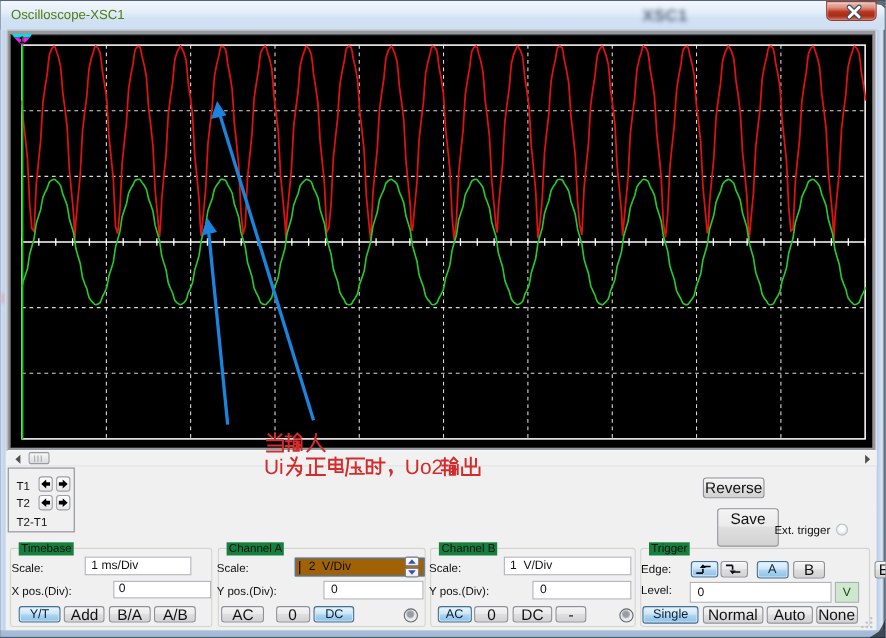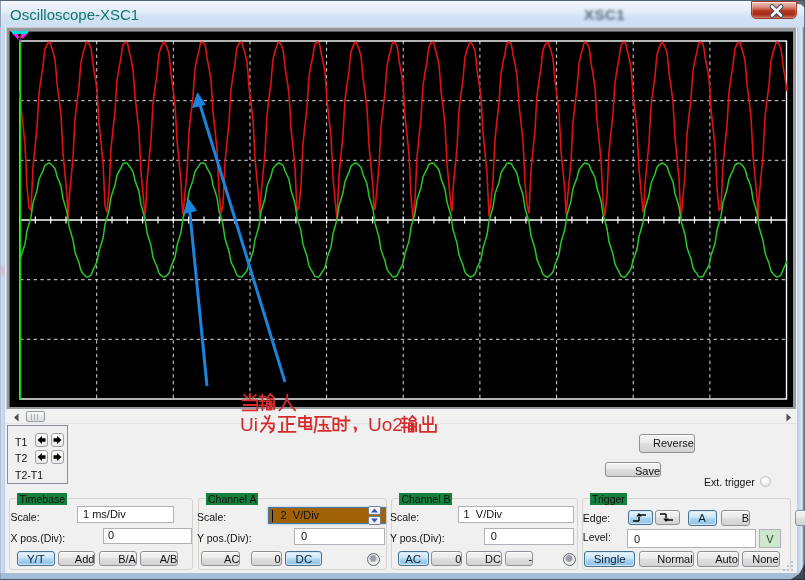--- a/index.html
+++ b/index.html
@@ -1,37 +1,37 @@
 <!DOCTYPE html>
 <html><head><meta charset="utf-8"><style>
 *{margin:0;padding:0;box-sizing:border-box}
 html,body{width:805px;height:580px;overflow:hidden}
 body{font-family:"Liberation Sans",sans-serif;position:relative;background:#cfdef1}
 #frame{position:absolute;left:0;top:0;width:805px;height:580px;background:linear-gradient(180deg,#dde9f8 0%,#cadcf2 70%,#b9cfe9 86%,#c7d9ef 94%,#9fb8d4 100%);box-shadow:inset -1px 0 0 #667488,inset 1px 0 0 #93a2b5;}
 #frame:before{content:"";position:absolute;left:0;top:0;right:0;height:1px;background:#54647a}
 #frame:after{content:"";position:absolute;left:0;bottom:0;right:0;height:1px;background:#4c5a6d}
 #titlebar{position:absolute;left:1px;top:1px;width:803px;height:26px;background:linear-gradient(180deg,#f4f8fd 0%,#e3edf9 40%,#d2e2f4 60%,#cfdff3 100%);}
-#title{position:absolute;left:10px;top:6px;font-size:15px;color:#0f766e}
+#title{position:absolute;left:10px;top:6px;font-size:12px;color:#4d7c0f}
 #ghost{position:absolute;left:584px;top:6px;font-size:15px;font-weight:bold;color:#5c6b7d;letter-spacing:.5px;filter:blur(1.7px)}
 #closebtn{position:absolute;left:751px;top:1px;width:46px;height:18px;border-radius:0 0 5px 5px;border:1px solid #9d3a30;background:linear-gradient(180deg,#eec2b3 0%,#dd9181 30%,#cc5742 46%,#b83620 54%,#a62d18 78%,#c2664c 95%,#d8907a 100%);box-shadow:inset 0 1px 0 rgba(255,255,255,.6), inset 1px 0 0 rgba(255,255,255,.25), inset -1px 0 0 rgba(255,255,255,.25)}
 #content{position:absolute;left:5px;top:27px;width:792px;height:546px;background:#f0f0f0}
 
 #scopeouter{position:absolute;left:1px;top:0px;width:791px;height:383px;background:#95989c;box-shadow:inset 1px 1px 0 #c6c9cd, inset -1px -1px 0 #f5f6f7}
 #scopeblack{position:absolute;left:3px;top:4px;width:784px;height:376px;background:#000;box-shadow:inset 1px 1px 0 #55585c}
 #scopesvg{position:absolute;left:0;top:0}
 
 #hscroll{position:absolute;left:1px;top:383px;width:791px;height:14px;background:#f1f1f1;border-bottom:1px solid #e3e3e3}
 #sb-left{position:absolute;left:6px;top:3px;width:9px;height:9px}
 #sb-right{position:absolute;right:4px;top:3px;width:9px;height:9px}
 #sb-thumb{position:absolute;left:20px;top:1px;width:19px;height:11px;border:1px solid #979ca4;border-radius:2px;background:linear-gradient(180deg,#f8f8f8,#dcdcdc)}
 #sb-thumb i{position:absolute;top:2px;width:1px;height:6px;background:#a8aeb6}
 
 .panelT{position:absolute;left:2px;top:398px;width:61px;height:59px;border:1px solid #898f98;background:#f0f0f0;font-size:10.5px;color:#111}
 #list{position:absolute;left:63.5px;top:397px;width:560px;height:61px;background:#fff;border:1px solid #828790;font-size:10.5px;color:#111}
-.win-btn{position:absolute;border:1px solid #8e9297;border-radius:3px;background:linear-gradient(180deg,#f3f3f3 0%,#ebebeb 45%,#dfdfdf 50%,#d2d2d2 100%);font-size:11px;color:#111;text-align:right;box-shadow:inset 0 1px 0 #fcfcfc}
+.win-btn{position:absolute;border:1px solid #8e9297;border-radius:3px;background:linear-gradient(180deg,#f3f3f3 0%,#ebebeb 45%,#dfdfdf 50%,#d2d2d2 100%);font-size:14px;color:#111;text-align:center;box-shadow:inset 0 1px 0 #fcfcfc}
 .sel-btn{position:absolute;border:1px solid #47708f;border-radius:3px;background:linear-gradient(180deg,#ecf6fd 0%,#cbe5f9 45%,#abd4f0 55%,#8fc0e4 100%);font-size:11.5px;color:#0b2233;text-align:center;box-shadow:inset 0 0 0 1px #cfe7f8}
 .lbl{position:absolute;font-size:10.5px;color:#111;white-space:nowrap}
 .tbox{position:absolute;background:#fff;border:1px solid #aeb2b8;font-size:11px;color:#111;white-space:nowrap}
 
 .group{position:absolute;border:1px solid #d5d5d0;border-radius:3px;top:471px;height:72px}
 .glabel{position:absolute;top:-6px;left:7px;background:#15803d;padding:0 2px;font-size:10.5px;color:#111}
 
 .ind{position:absolute;width:13px;height:13px;border-radius:50%;border:1px solid #63696e;background:radial-gradient(circle at 46% 40%,#989ea3 0 26%,#aeb3b8 36%,#e8eaeb 46% 100%)}
 .arrbtn{position:absolute;width:13px;height:14px;border:1px solid #9aa0a7;border-radius:3px;background:linear-gradient(180deg,#fff, #e8e8e8)}
 </style></head>
@@ -110,21 +110,21 @@
           <path d="M9.5 6 L5 2 V4.3 H1.5 V7.7 H5 V10 Z" fill="#000"></path>
         </svg></div>
     <div class="arrbtn" style="left:27px;top:24px"><svg width="11" height="12">
           <path d="M1.5 6 L6 2 V4.3 H9.5 V7.7 H6 V10 Z" fill="#000"></path>
         </svg></div>
     <div class="arrbtn" style="left:43px;top:24px"><svg width="11" height="12">
           <path d="M9.5 6 L5 2 V4.3 H1.5 V7.7 H5 V10 Z" fill="#000"></path>
         </svg></div>
   </div>
   <div class="win-btn" style="left:634px;top:407px;width:56px;height:19px;line-height:17px">Reverse</div>
-  <div class="win-btn" style="left:600px;top:435px;width:56px;height:15px;line-height:17px">Save</div>
+  <div class="win-btn" style="left:647px;top:435px;width:56px;height:35px;line-height:17px">Save</div>
   <span class="lbl" style="left:699px;top:449px">Ext. trigger</span>
   <div style="position:absolute;left:755px;top:449px;width:11px;height:11px;border-radius:50%;border:1px solid #bcc1c5;background:radial-gradient(circle at 45% 38%,#fbfcfc 0 35%,#e6e9eb 60%,#d2d6d9 100%)"></div>
 
   <div class="group" style="left:4.4px;width:184px">
       <span class="glabel">Timebase</span>
     </div>
   <div class="group" style="left:386.4px;width:187px">
       <span class="glabel">Channel B</span>
     </div>
   <div class="group" style="left:193px;width:189px">

